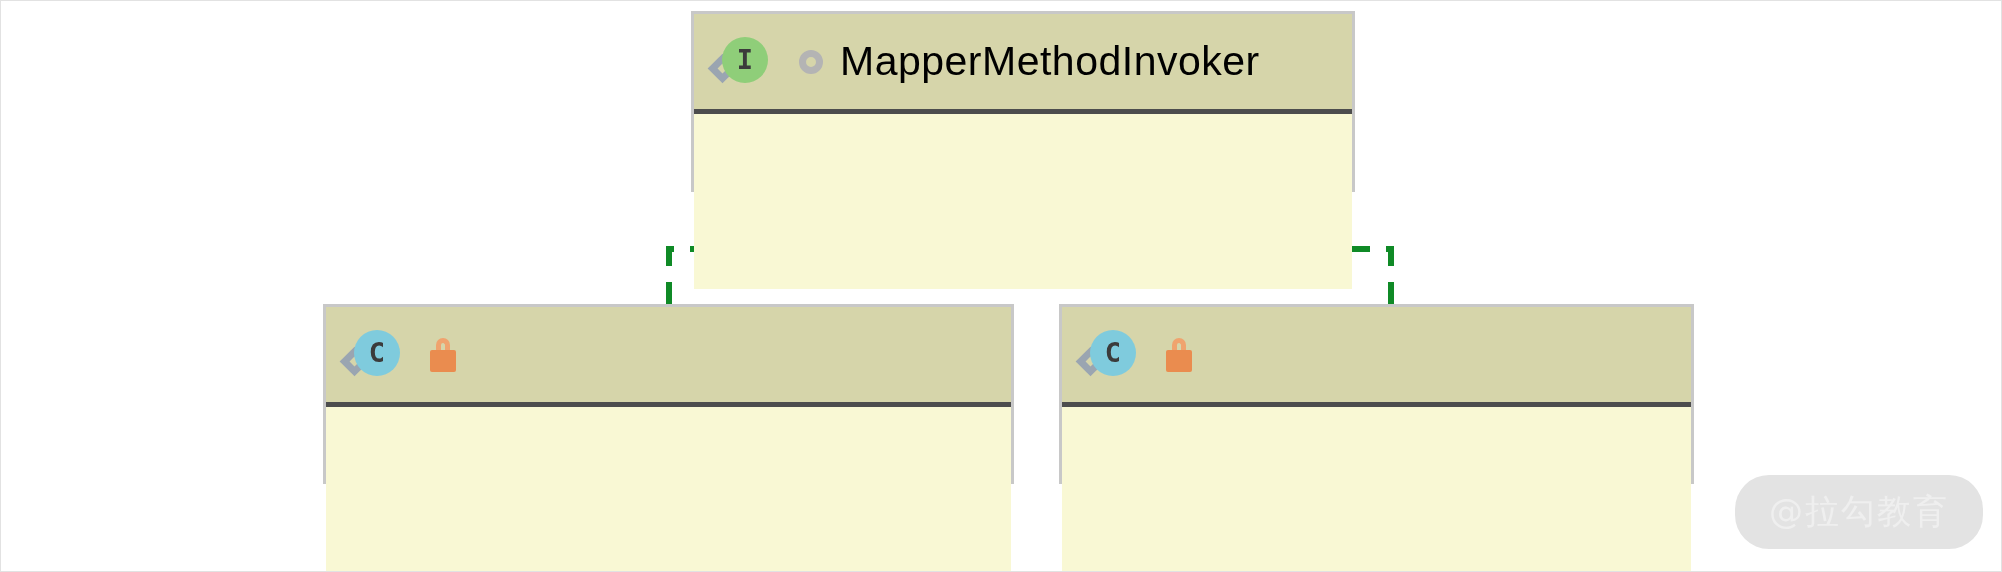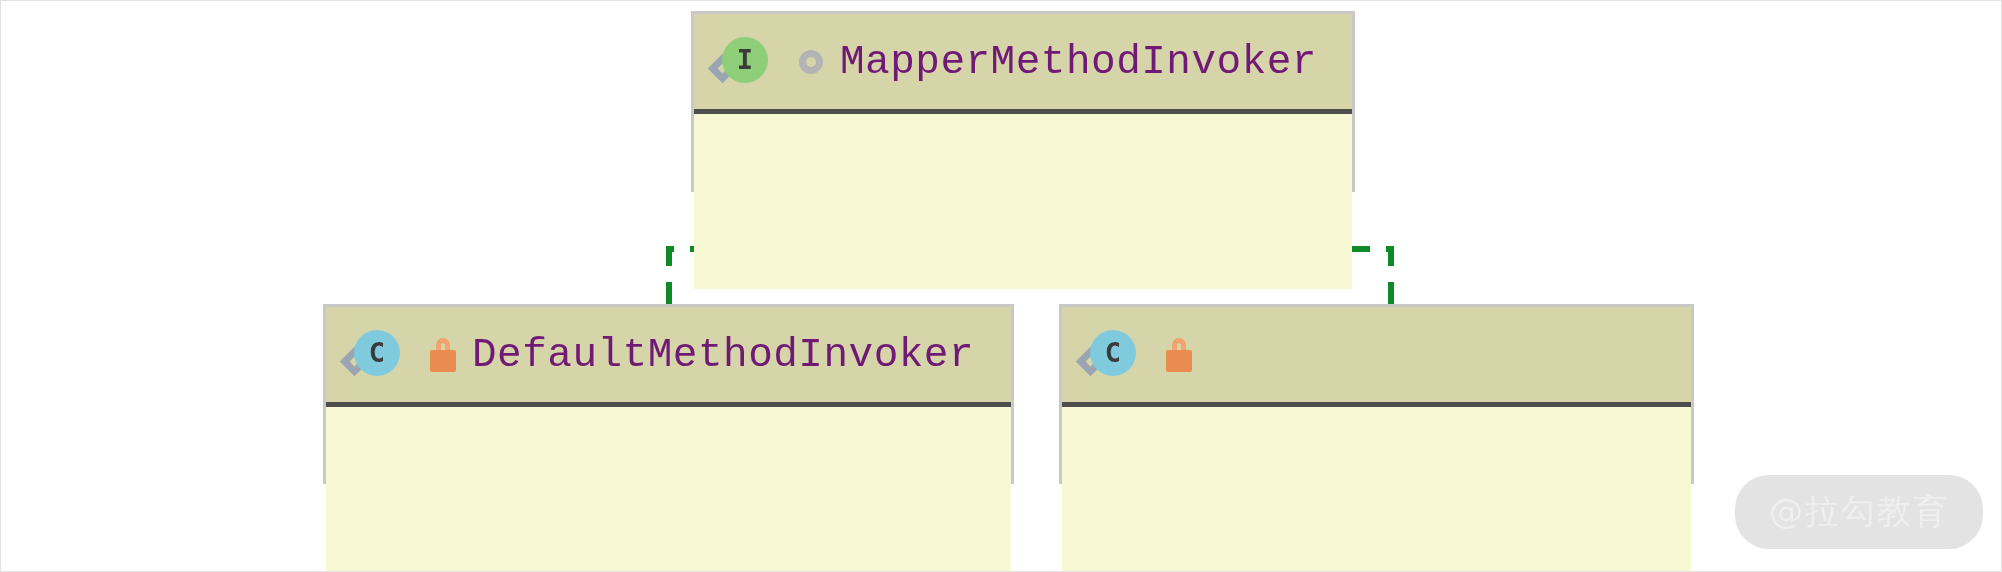--- a/index.html
+++ b/index.html
@@ -36,23 +36,23 @@
     align-items: center;
     height: 100px;
     padding-left: 18px;
   }
   .uml-body {
     box-sizing: border-box;
     background: #f9f8d4;
     height: 100%;
   }
   .uml-title {
-    font-family: Liberation Mono, monospace;
+    font-family: Liberation Sans, sans-serif;
     font-size: 41px;
-    color: #701a75;
+    color: #000000;
     letter-spacing: 0.5px;
     white-space: nowrap;
   }
 
   
   .icon-cluster {
     position: relative;
     width: 62px;
     height: 62px;
     flex: 0 0 auto;
@@ -200,21 +200,20 @@
       <span class="icon-cluster">
         <span class="diamond"></span>
         <span class="disc klass">C</span>
       </span>
       <span class="mod-slot">
         <span class="lock">
           <span class="shackle"></span>
           <span class="body"></span>
         </span>
       </span>
-      <span class="uml-title">DefaultMethodInvoker</span>
     </div>
     <div class="uml-body"></div>
   </div>
 
   <div class="uml-box" style="left:1058px; top:303px; width:635px; height:180px;">
     <div class="uml-header">
       <span class="icon-cluster">
         <span class="diamond"></span>
         <span class="disc klass">C</span>
       </span>

